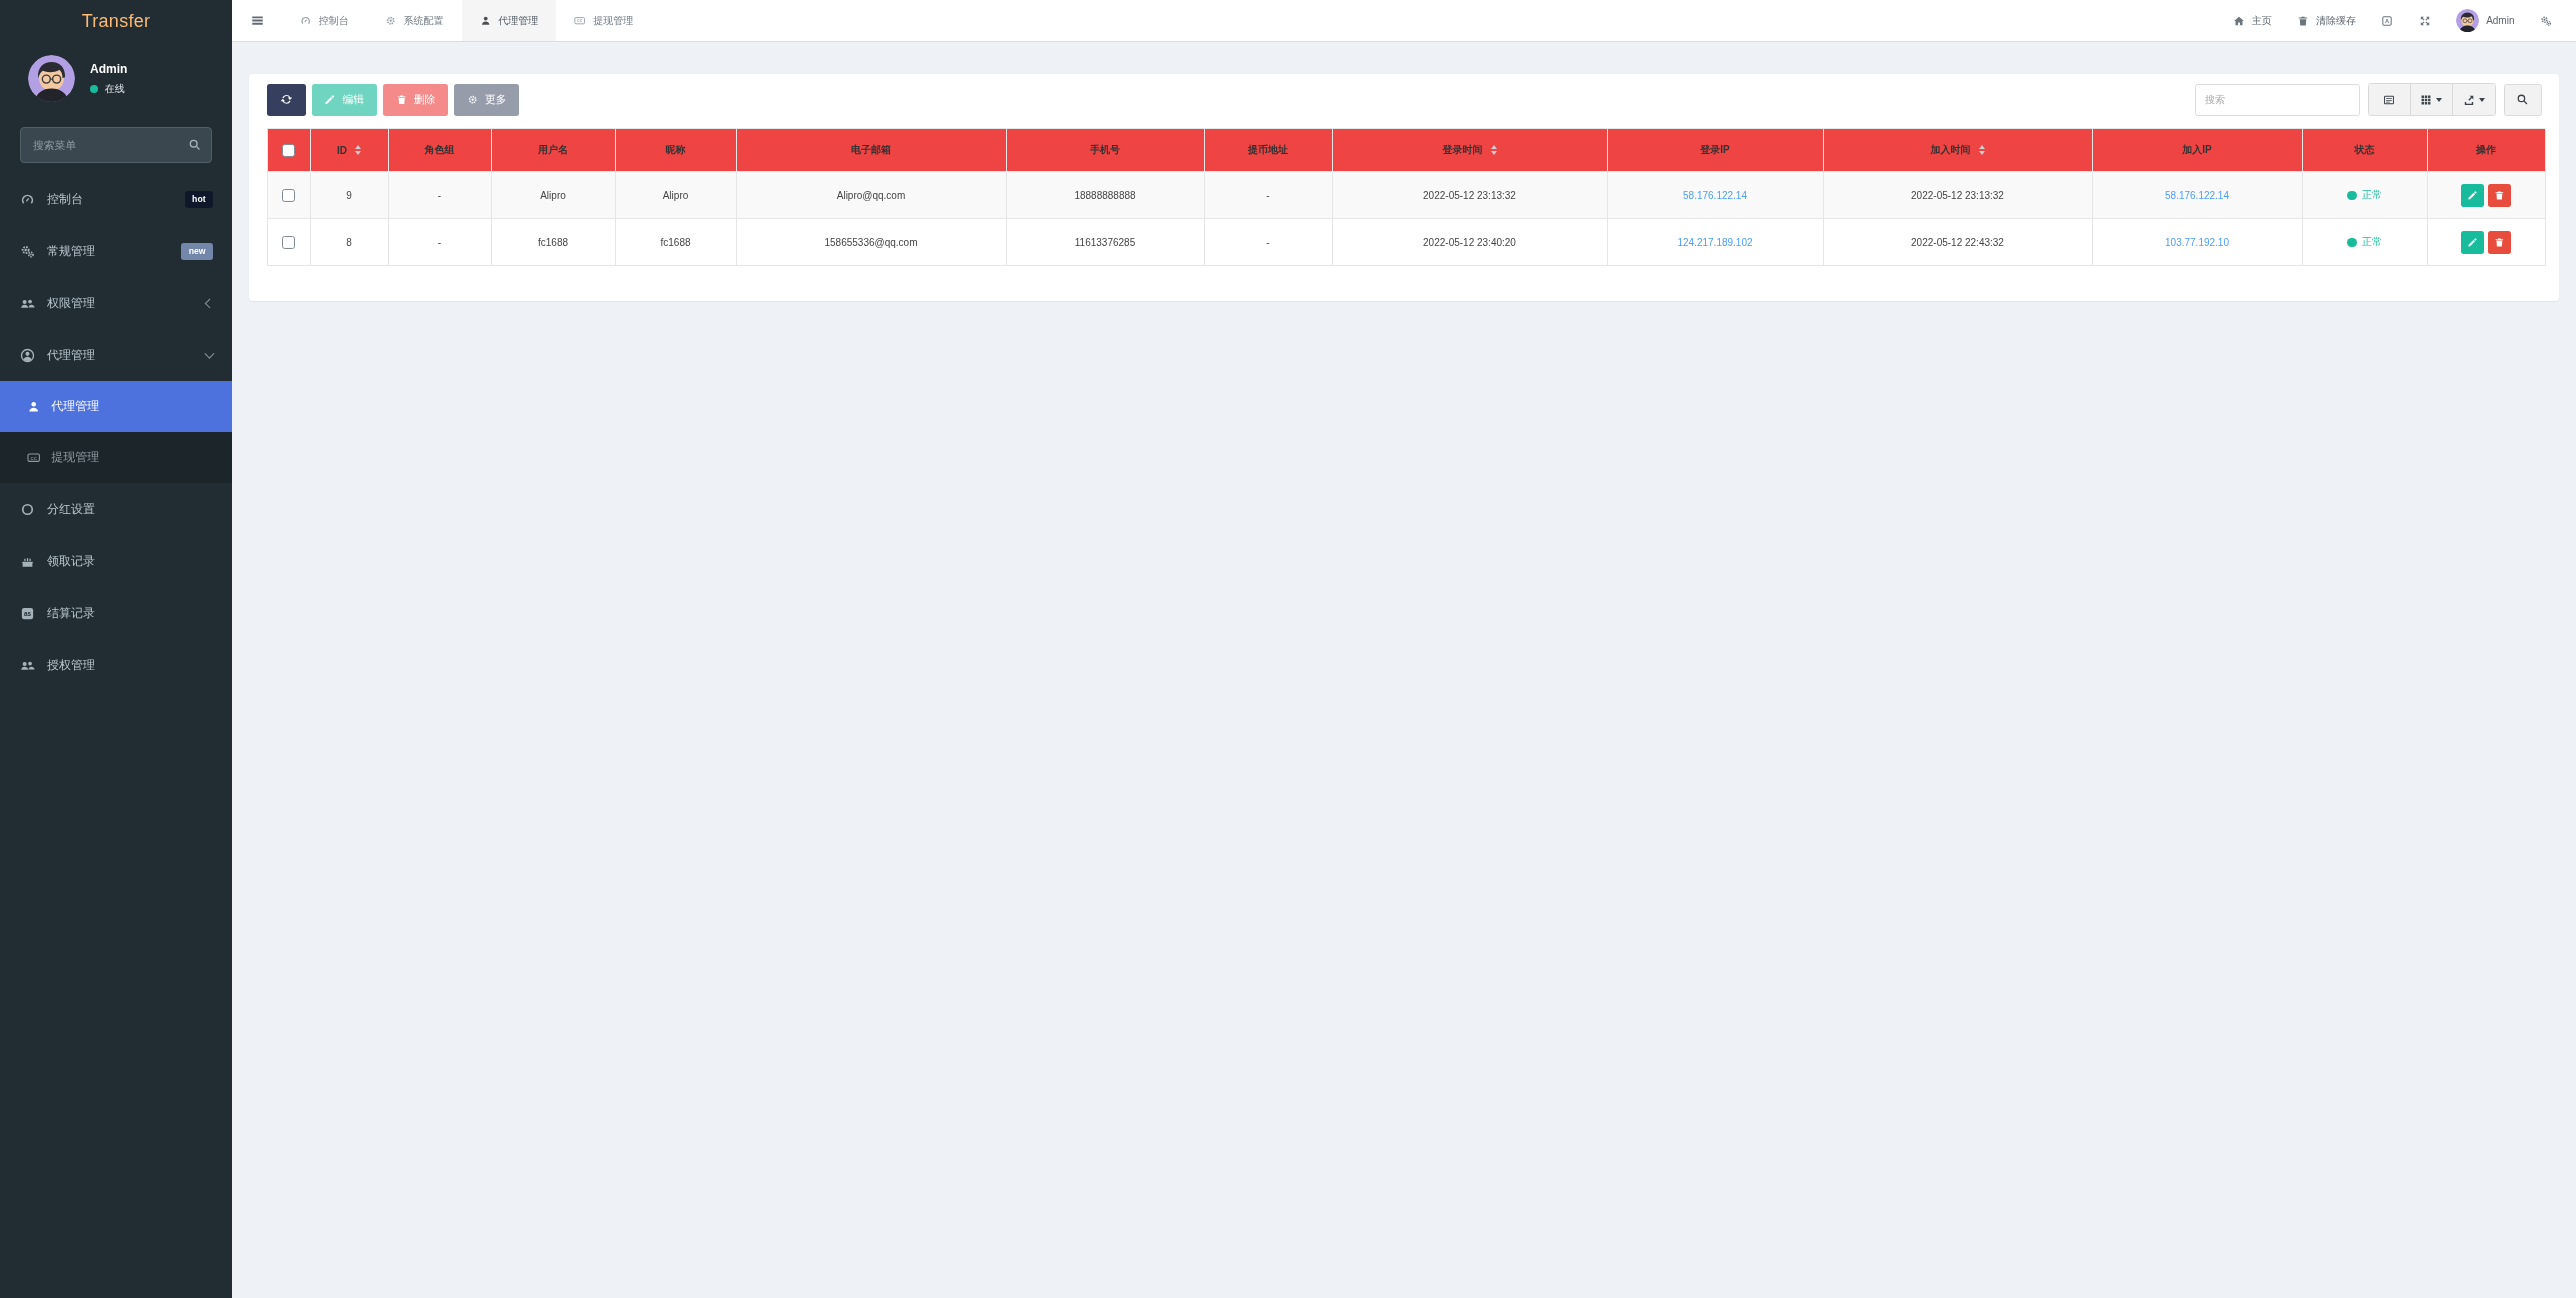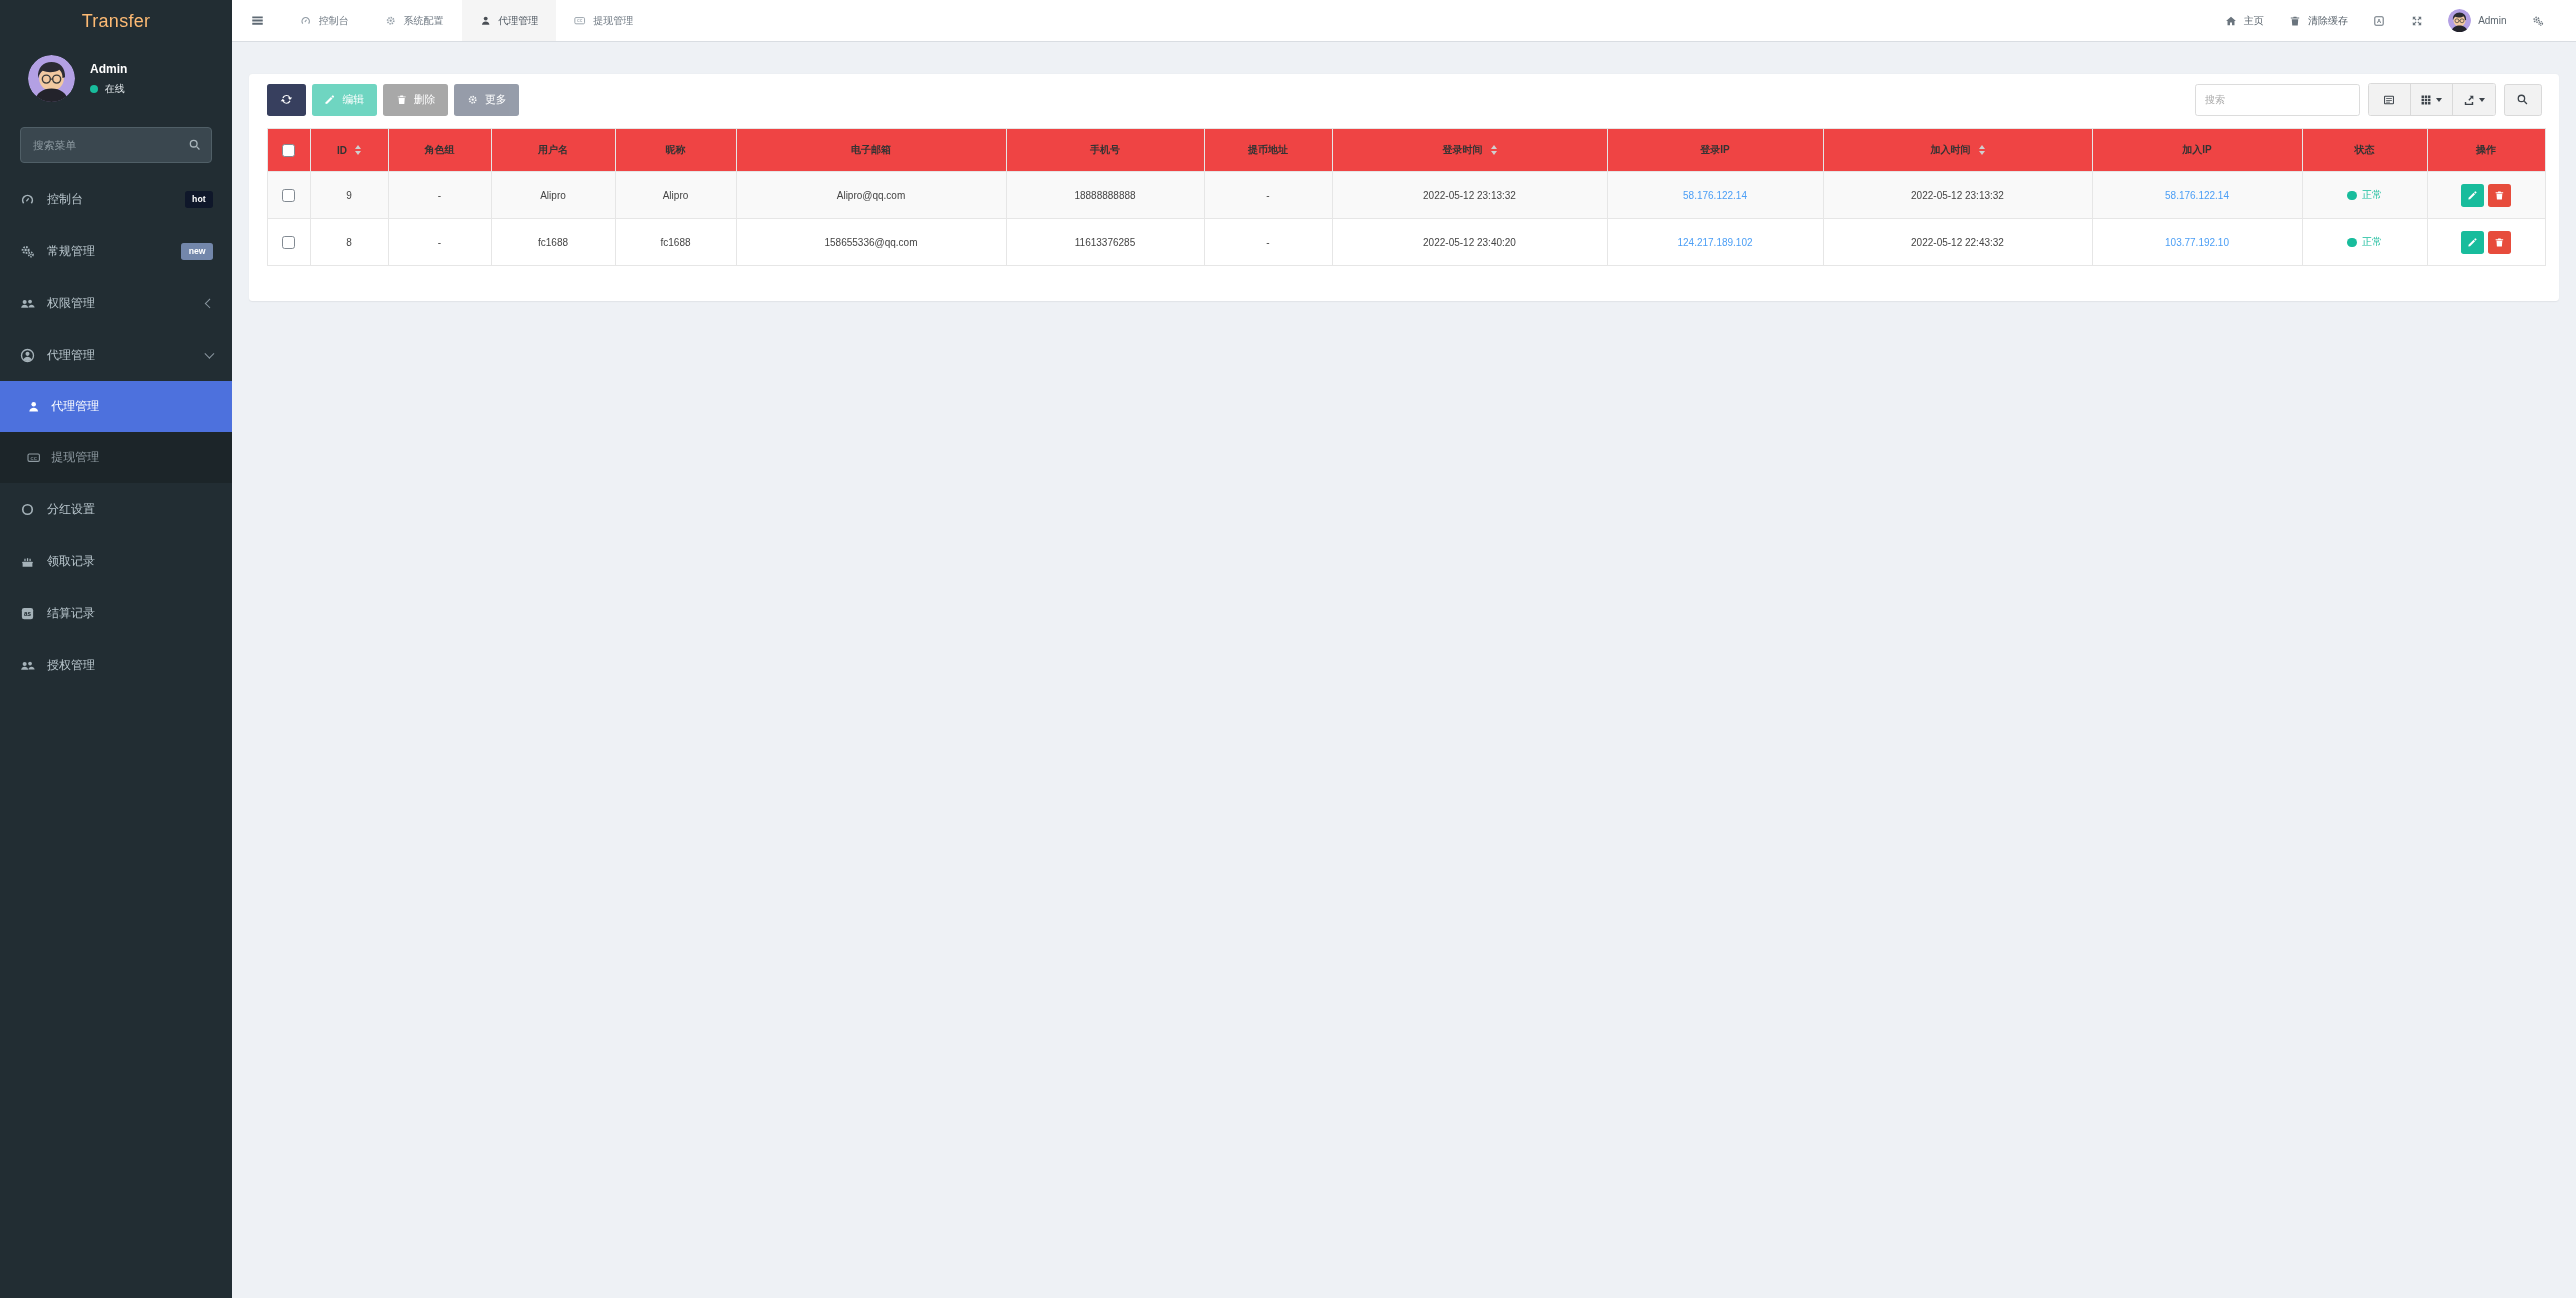--- a/index.html
+++ b/index.html
@@ -39,35 +39,35 @@
   
   .main { flex:1; display:flex; flex-direction:column; min-width:0; }
   .navbar { height:42px; background:#fff; border-bottom:0.7px solid #d9dde2; display:flex; align-items:stretch; }
   .nav-left { display:flex; align-items:stretch; flex:1; }
   .burger { display:flex; align-items:center; padding:0 17.5px; cursor:pointer; color:#5f6a74; }
   .burger .ic { width:15px; height:15px; }
   .tab { display:flex; align-items:center; gap:7.4px; padding:0 18px; font-size:10px; color:#6f7983; cursor:pointer; }
   .tab .ic { width:11.4px; height:11.4px; color:#949ea7; }
   .tab.active { background:#f5f5f5; color:#515a63; }
   .tab.active .ic { color:#4a4f55; }
-  .nav-right { display:flex; align-items:center; gap:25.5px; padding-right:32px; color:#5c666f; }
+  .nav-right { display:flex; align-items:center; gap:25.5px; padding-right:24px; color:#5c666f; }
   .nav-link { display:flex; align-items:center; gap:6.7px; font-size:10px; cursor:pointer; }
   .nav-link .ic { width:12px; height:12px; color:#6a747d; }
   .avatar.small { width:23px; height:23px; }
 
   
   .content { flex:1; background:#eef1f5; }
   .panel { margin:32px 17px 0 17px; background:#fff; border-radius:3.4px; box-shadow:0 0.7px 1.3px rgba(0,0,0,.06); padding:9.4px 17.5px 35px 17.5px; }
   .toolbar { display:flex; align-items:center; margin-bottom:12px; }
   .btn { height:32px; border:none; border-radius:2.7px; color:#fff; font-size:10.8px; font-family:inherit; display:inline-flex; align-items:center; gap:6.7px; padding:0 12.8px; cursor:pointer; margin-right:6px; }
   .btn .ic { width:11.4px; height:11.4px; }
   .btn.refresh { background:#373f5e; width:39px; justify-content:center; padding:0; }
   .btn.refresh .ic { width:12.8px; height:12.8px; }
   .btn.edit { background:#18bc9c; opacity:.62; }
-  .btn.del { background:#737373; opacity:.62; }
+  .btn.del { background:#ef4444; opacity:.62; }
   .btn.more { background:#566176; opacity:.62; }
   .tb-right { margin-left:auto; display:flex; align-items:center; }
   .tb-search { width:165px; height:32px; border:0.7px solid #dcdcdc; border-radius:2.7px; font-size:10px; padding:0 9.4px; color:#555; outline:none; font-family:inherit; }
   .tb-search::placeholder { color:#a9a9a9; }
   .view-group { display:flex; margin-left:8px; border:0.7px solid #d9d9d9; border-radius:2.7px; overflow:hidden; }
   .vbtn { width:42px; height:31px; background:#f2f2f2; border:none; border-right:0.7px solid #d9d9d9; display:inline-flex; align-items:center; justify-content:center; gap:4px; cursor:pointer; color:#3c434a; }
   .vbtn:last-child { border-right:none; }
   .vbtn .ic { width:12px; height:12px; }
   .caret { width:0; height:0; border-left:3.4px solid transparent; border-right:3.4px solid transparent; border-top:4px solid #3c434a; display:inline-block; }
   .sbtn { width:38px; height:32px; margin-left:8px; background:#f2f2f2; border:0.7px solid #d9d9d9; border-radius:2.7px; display:inline-flex; align-items:center; justify-content:center; cursor:pointer; color:#3c434a; }

